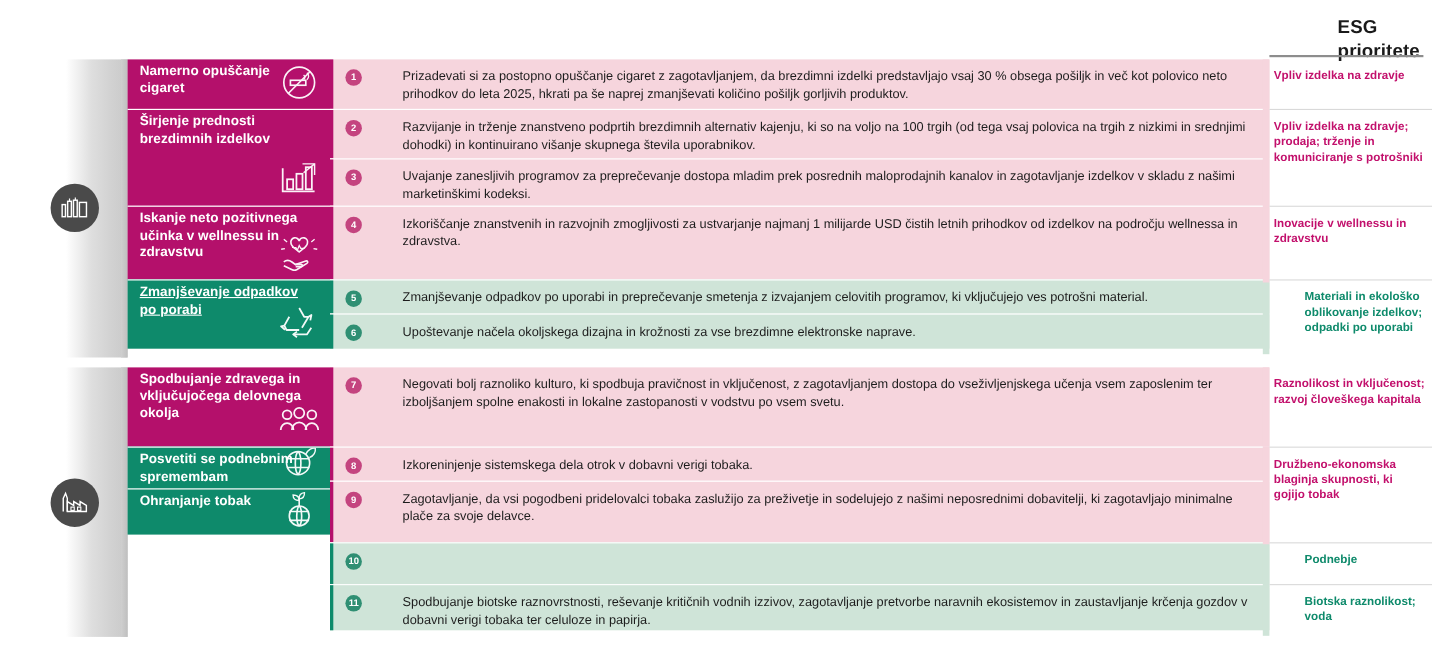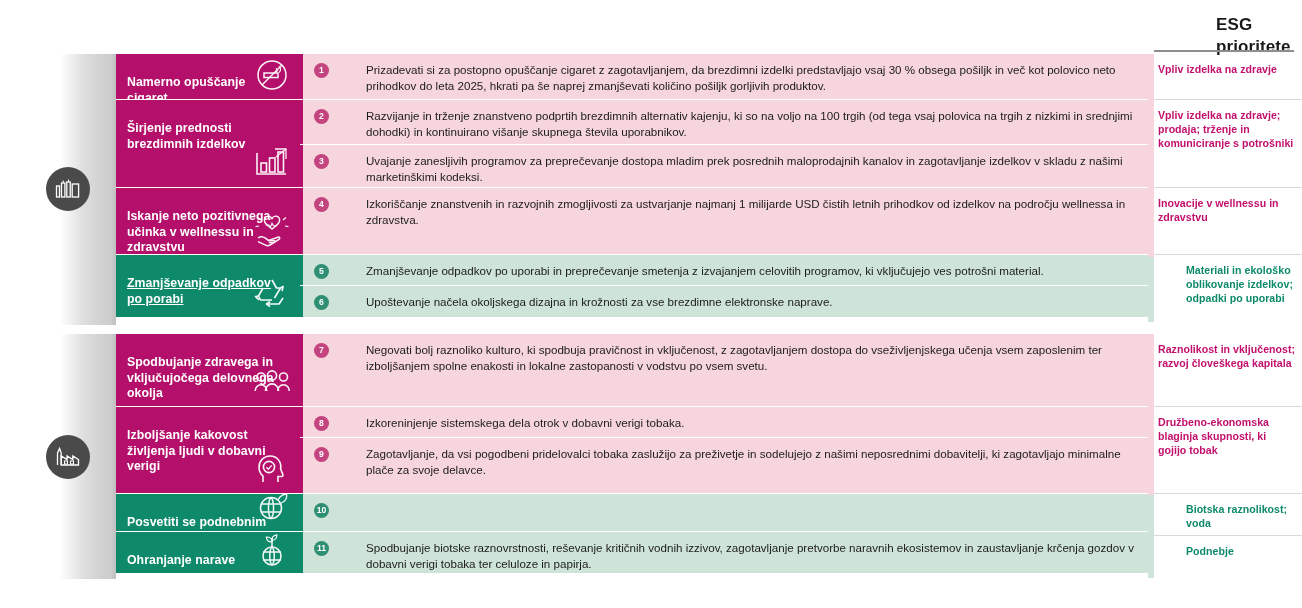--- a/index.html
+++ b/index.html
@@ -86,21 +86,21 @@
   .themes {
     position: absolute;
     left: 116px;
     top: 0;
     width: 184px;
     height: 100%;
   }
   .theme {
     position: relative;
     width: 100%;
-    padding: 21px 11px 8px 11px;
+    padding: 3px 11px 8px 11px;
     color: #ffffff;
     font-size: 12.3px;
     font-weight: bold;
     line-height: 1.28;
     letter-spacing: .05px;
     overflow: hidden;
   }
   .theme.pink  { background: #b4106b; }
   .theme.green { background: #0e8a6b; }
   .theme + .theme { border-top: 1.5px solid #ffffff; }
@@ -328,42 +328,32 @@
               <svg viewBox="0 0 40 40" fill="none" stroke="#ffffff" stroke-width="1.6">
                 <circle cx="9" cy="15" r="4"></circle>
                 <path d="M3.2 29c0-3.6 2.6-6.3 5.8-6.3s5.8 2.7 5.8 6.3"></path>
                 <circle cx="20" cy="13.5" r="4.6"></circle>
                 <path d="M13.4 29c0-4 3-7.1 6.6-7.1s6.6 3.1 6.6 7.1"></path>
                 <circle cx="31.5" cy="15" r="4"></circle>
                 <path d="M25.7 29c0-3.6 2.6-6.3 5.8-6.3s5.8 2.7 5.8 6.3"></path>
               </svg>
             </div>
           </div>
-          <div class="theme pink" style="height: 87px;">
-            <div class="theme-label">Izboljšanje kakovost življenja ljudi v dobavni verigi</div>
-            <div class="theme-icon">
-              <svg viewBox="0 0 40 40" fill="none" stroke="#ffffff" stroke-width="1.6">
-                <path d="M26 33 V27.5 h3.4 c1.4 0 2-1 1.4-2.2 L28.6 20 c1.3-7-3.6-13-10.3-13C11.6 7 7 12 7 18.4c0 4 1.8 6.6 4 8.6V33"></path>
-                <circle cx="17" cy="18" r="5.6"></circle>
-                <path d="M14.4 18.2 l1.9 2 3.4-3.8" stroke-width="1.4"></path>
-              </svg>
-            </div>
-          </div>
           <div class="theme green" style="height: 38px;">
             <div class="theme-label">Posvetiti se podnebnim spremembam</div>
             <div class="theme-icon">
               <svg viewBox="0 0 40 40" fill="none" stroke="#ffffff" stroke-width="1.5">
                 <circle cx="19" cy="21" r="10.5"></circle>
                 <path d="M19 10.5c3.4 3 3.4 18 0 21M19 10.5c-3.4 3-3.4 18 0 21M8.8 17h20.4M8.8 25h20.4"></path>
                 <path d="M26 13c2-4.5 6-6 8.6-5.6.6 3.2-1.2 7.4-5.4 8.6" stroke-width="1.3"></path>
               </svg>
             </div>
           </div>
           <div class="theme green" style="height: 42px;">
-            <div class="theme-label">Ohranjanje narave</div>
+            <div class="theme-label">Ohranjanje tobak</div>
             <div class="theme-icon">
               <svg viewBox="0 0 40 40" fill="none" stroke="#ffffff" stroke-width="1.5">
                 <circle cx="20" cy="27" r="9"></circle>
                 <path d="M20 18c3 2.6 3 15.4 0 18M20 18c-3 2.6-3 15.4 0 18M11 23h18M11 31h18"></path>
                 <path d="M20 18 V9"></path>
                 <path d="M20 13c-3.6 0-5.6-2-5.6-5 3.6 0 5.6 2 5.6 5z" stroke-width="1.2"></path>
                 <path d="M20 11.5c3.4-.4 5-2.6 4.8-5.6-3.4.4-5 2.6-4.8 5.6z" stroke-width="1.2"></path>
               </svg>
             </div>
           </div>
@@ -391,19 +381,19 @@
         </div>
       <div class="prio-strip" id="strip-1">
           <div class="pink" style="height: 72px;"></div>
           <div class="pink" style="height: 88.5px;"></div>
           <div class="green" style="height: 39.5px;"></div>
           <div class="green" style="height: 43.5px;"></div>
         </div>
       <div class="priorities" id="prio-1">
           <div class="prio pink" style="height: 72px;">Raznolikost in vključenost; razvoj človeškega kapitala</div>
           <div class="prio pink" style="height: 87px;">Družbeno-ekonomska blaginja skupnosti, ki gojijo tobak</div>
+          <div class="prio green" style="height: 38px;">Podnebje</div>
           <div class="prio green" style="height: 42px;">Biotska raznolikost; voda</div>
-          <div class="prio green" style="height: 38px;">Podnebje</div>
         </div>
     </div>
   </div>
 
 </div>
 
 </body></html>

